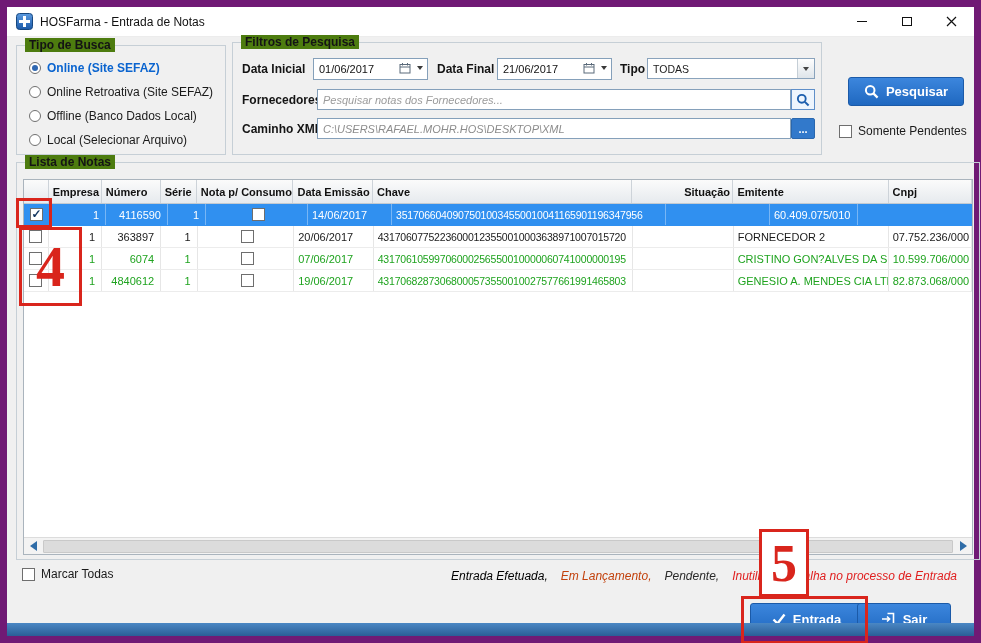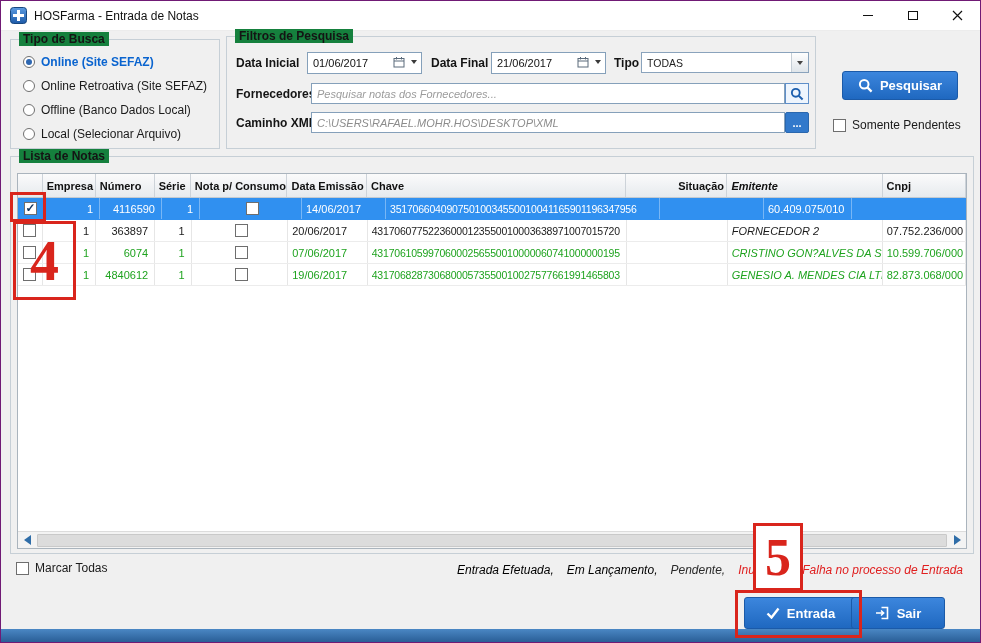--- a/index.html
+++ b/index.html
@@ -1,36 +1,36 @@
 <!DOCTYPE html>
 <html><head>
 <meta charset="utf-8">
 <title>HOSFarma - Entrada de Notas</title>
 <style>
   * { box-sizing: border-box; margin: 0; padding: 0; }
   html, body { width: 981px; height: 643px; }
   body { font-family: "Liberation Sans", sans-serif; background: #f0f0f0; position: relative; overflow: hidden; }
 
-  .window { position: absolute; inset: 0; border: 1px solid #701a75; background: #f0f0f0; }
+  .window { position: absolute; inset: 0; border: 7px solid #701a75; background: #f0f0f0; }
 
   
   .titlebar { position: absolute; top: 0; left: 0; right: 0; height: 30px; background: #fff; display: flex; align-items: center; border-bottom: 1px solid #ececec; }
   .app-icon { margin-left: 9px; width: 17px; height: 17px; display: inline-flex; flex: none; }
   .title { margin-left: 7px; font-size: 12px; color: #111; }
   .win-controls { margin-left: auto; display: flex; height: 100%; }
   .win-btn { width: 45px; height: 100%; display: flex; align-items: center; justify-content: center; cursor: default; }
   .glyph-min { width: 10px; height: 0; border-top: 1px solid #111; display: block; }
   .glyph-max { width: 10px; height: 9px; border: 1px solid #111; display: block; }
 
   
   .content { position: absolute; top: 30px; left: 1px; right: 1px; bottom: 13px; background: #f0f0f0; }
   .bottom-strip { position: absolute; left: 0; right: 0; bottom: 0; height: 13px; background: linear-gradient(#4a87c4, #2a5e96); }
 
   .groupbox { position: absolute; border: 1px solid #c6cfd6; }
-  .gb-title { position: absolute; top: -8px; left: 8px; background: #15803d; padding: 0 4px; font-size: 12px; font-weight: bold; color: #141414; white-space: nowrap; }
+  .gb-title { position: absolute; top: -8px; left: 8px; background: #4d7c0f; padding: 0 4px; font-size: 12px; font-weight: bold; color: #141414; white-space: nowrap; }
 
   
   #gb-busca { left: 8px; top: 8px; width: 210px; height: 110px; }
   .radio-host { position: absolute; top: 10px; left: 2px; right: 2px; }
   .radio-row { display: flex; align-items: center; gap: 6px; padding: 5px 0 5px 10px; font-size: 12px; color: #1a1a1a; }
   .radio { width: 12px; height: 12px; border: 1px solid #707070; border-radius: 50%; background: #fff; position: relative; flex: none; }
   .radio.on::after { content: ""; position: absolute; inset: 2px; border-radius: 50%; background: #2e67b1; }
   .radio-row.sel .rlabel { color: #0a64cf; font-weight: bold; }
 
   
@@ -73,21 +73,21 @@
   .tr.efetuada { color: #1fa31f; }
 
   .col-check    { width: 26px;  justify-content: center; padding-left: 0; }
   .col-empresa  { width: 56px;  justify-content: flex-end; padding-right: 6px; }
   .col-numero   { width: 62px;  justify-content: flex-end; padding-right: 6px; }
   .col-serie    { width: 38px;  justify-content: flex-end; padding-right: 6px; }
   .col-consumo  { width: 102px; }
   .col-data     { width: 84px;  }
   .col-chave    { width: 274px; font-size: 10.5px; letter-spacing: -0.2px; }
   .col-situacao { width: 56px; margin-left: 48px;  }
-  .col-emitente { width: 164px; font-style: italic; }
+  .col-emitente { width: 164px; }
   .col-cnpj     { width: 88px;  }
   .td.col-consumo { justify-content: center; }
   .th.col-empresa, .th.col-numero, .th.col-serie { justify-content: flex-start; padding-right: 0; padding-left: 4px; font-size: 11px; }
   .th.col-chave { font-size: 11px; letter-spacing: 0; }
 
   .hscroll { position: absolute; left: 0; right: 0; bottom: 0; height: 17px; background: #f3f3f3; border-top: 1px solid #dcdcdc; display: flex; align-items: center; }
   .sb-btn { width: 18px; height: 17px; display: flex; align-items: center; justify-content: center; flex: none; cursor: default; }
   .tri-left  { width: 0; height: 0; border-top: 5px solid transparent; border-bottom: 5px solid transparent; border-right: 7px solid #2f6da8; }
   .tri-right { width: 0; height: 0; border-top: 5px solid transparent; border-bottom: 5px solid transparent; border-left: 7px solid #2f6da8; }
   .sb-thumb { flex: 1; height: 13px; margin: 0 1px; background: #dcdcdc; border: 1px solid #c9c9c9; border-radius: 1px; }
@@ -317,21 +317,21 @@
         </div>
       </div>
     </div>
 
     <div class="chk-row" id="chk-marcar">
       <span class="cb"></span>
       <span>Marcar Todas</span>
     </div>
     <div class="legend">
         <span class="legend-item" style="color: #000000;">Entrada Efetuada,</span>
-        <span class="legend-item" style="color: #000000;">Em Lançamento,</span>
+        <span class="legend-item" style="color: #c2410c;">Em Lançamento,</span>
         <span class="legend-item" style="color: rgb(42, 42, 42);">Pendente,</span>
         <span class="legend-item" style="color: rgb(224, 32, 32);">Inutilizada / Falha no processo de Entrada</span>
       </div>
 
     <div class="btn-primary" id="btn-entrada">
       <svg width="14" height="12" viewBox="0 0 14 12">
           <path d="M1.5 6.5l4 4 7-9" stroke="#fff" stroke-width="2.4" fill="none"></path>
         </svg>
       <span>Entrada</span>
     </div>

